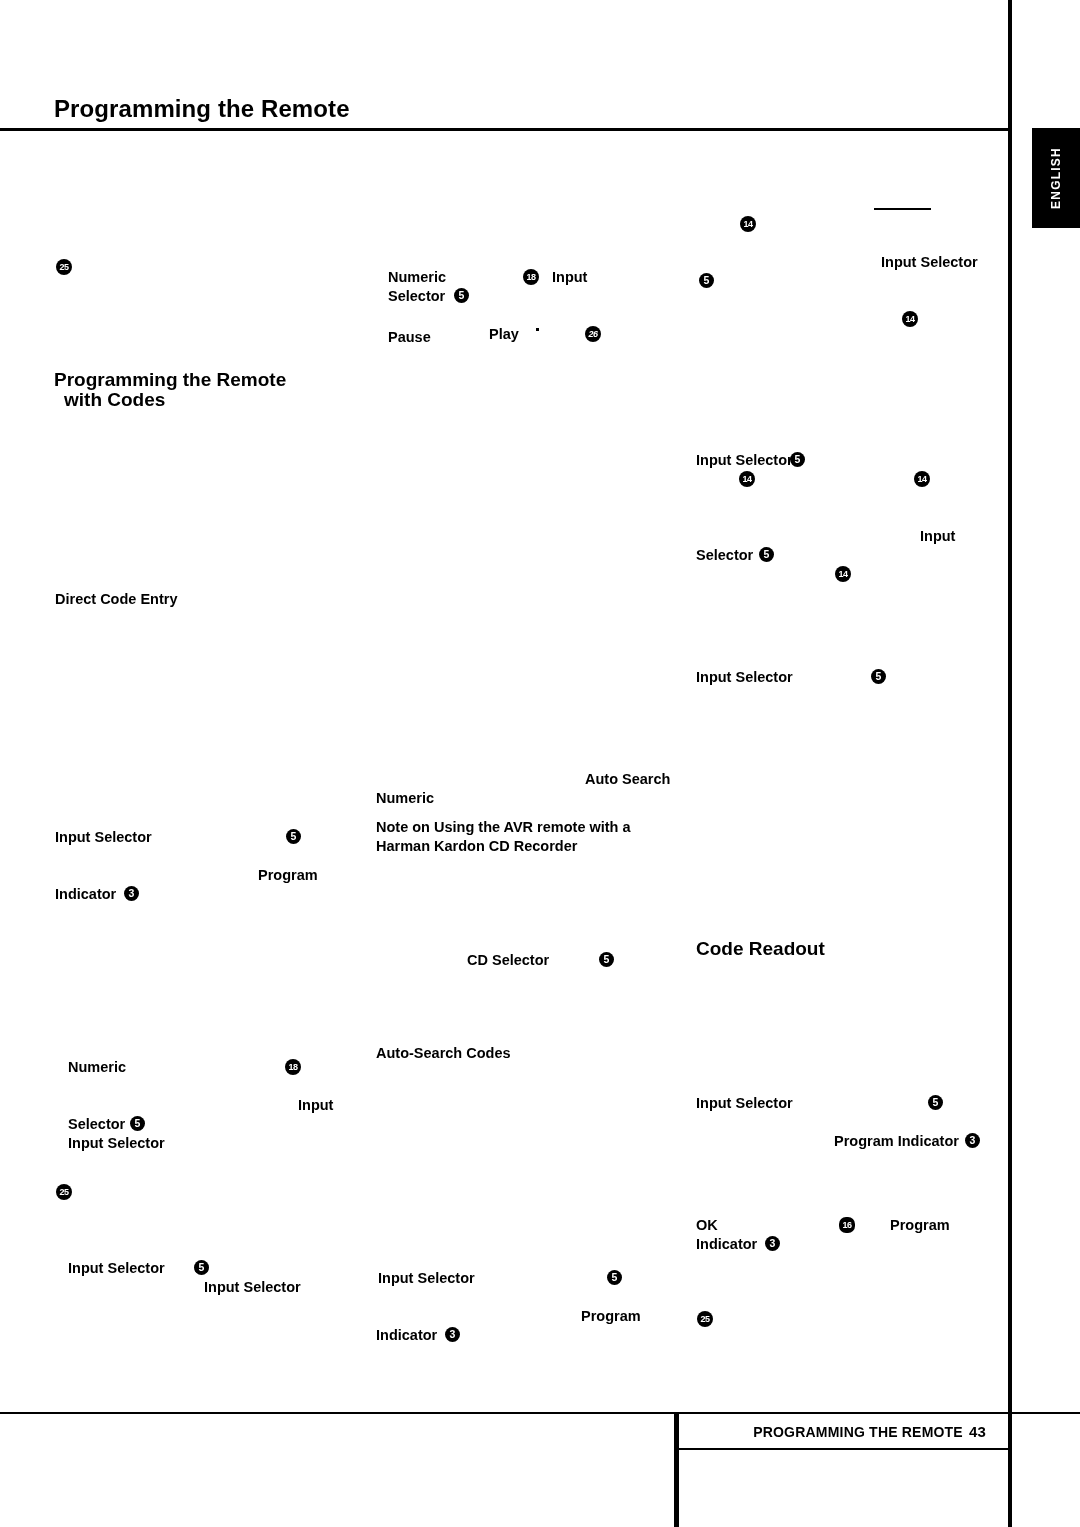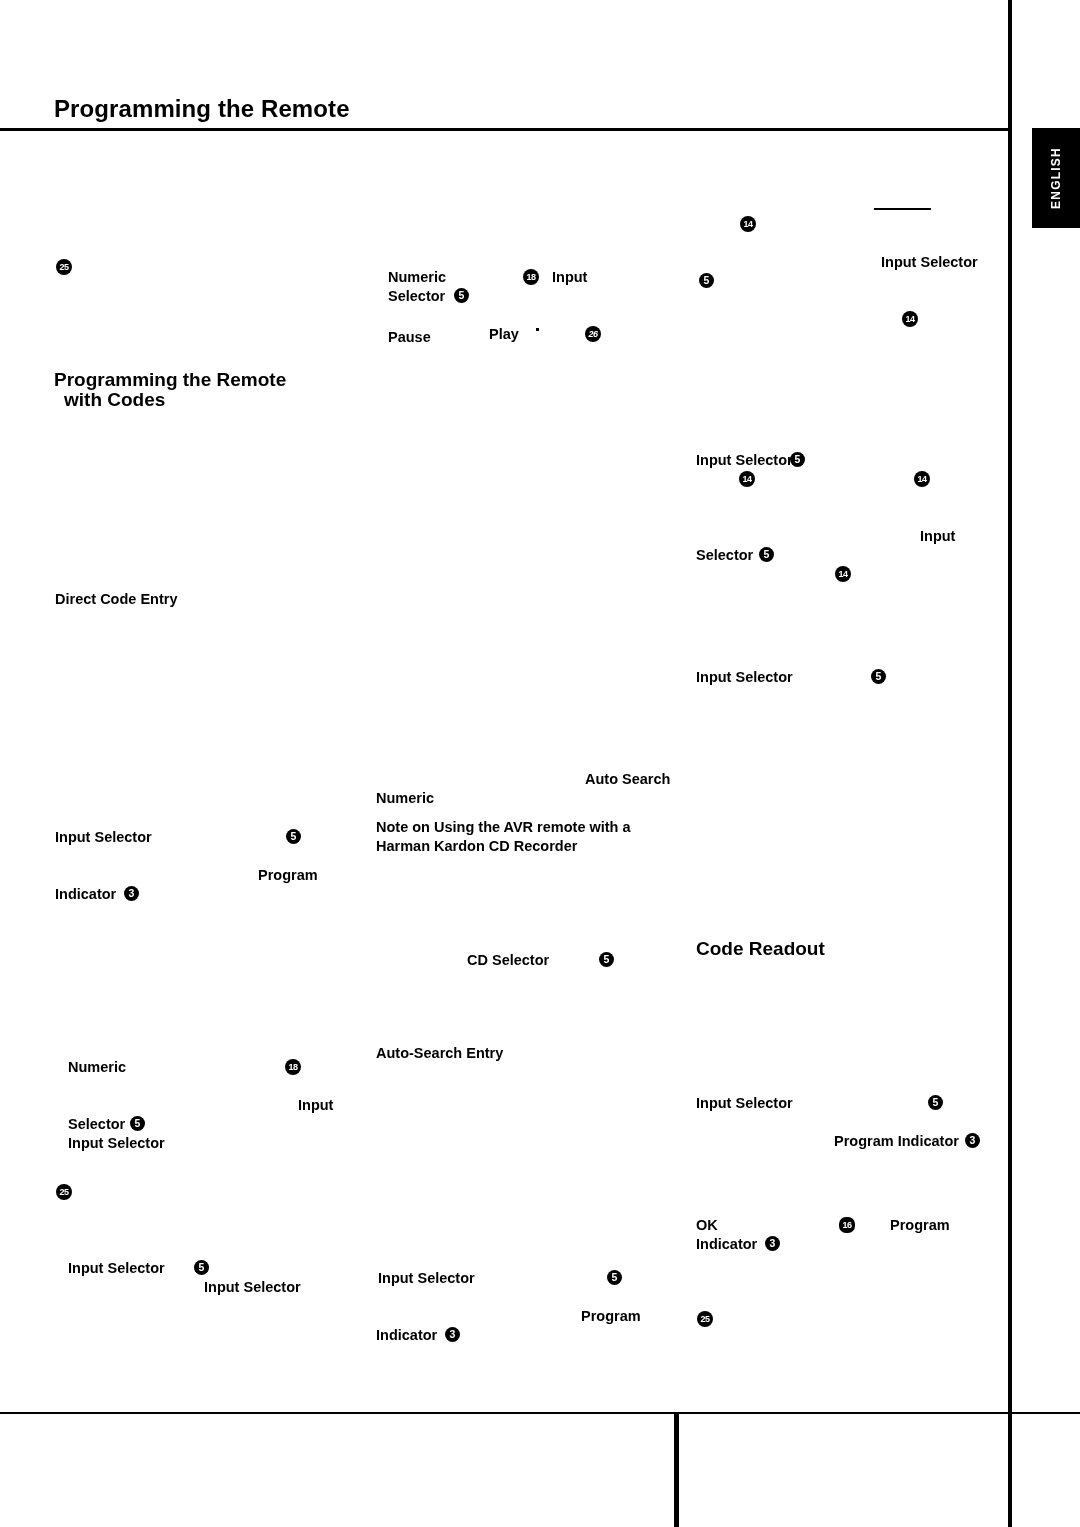--- a/index.html
+++ b/index.html
@@ -191,21 +191,21 @@
   <div class="frag h2" style="left:54px; top:370px;">Programming the Remote</div>
   <div class="frag h2" style="left:54px; top:390px;margin-left:10px;">with Codes</div>
 
   <div class="frag" style="left:55px; top:590px;">Direct Code Entry</div>
 
   <div class="frag" style="left:376px; top:818px;">Note on Using the AVR remote with a</div>
   <div class="frag" style="left:376px; top:837px;">Harman Kardon CD Recorder</div>
 
   <div class="frag h3" style="left:696px; top:939px;">Code Readout</div>
 
-  <div class="frag" style="left:376px; top:1044px;">Auto-Search Entry</div>
+  <div class="frag" style="left:376px; top:1044px;">Auto-Search Codes</div>
 
   <div id="frag-layer">
       <div class="frag" style="left: 388px; top: 268px;">Numeric</div>
       <div class="frag" style="left: 552px; top: 268px;">Input</div>
       <div class="frag" style="left: 388px; top: 287px;">Selector</div>
       <div class="frag" style="left: 881px; top: 253px;">Input Selector</div>
       <div class="frag" style="left: 388px; top: 328px;">Pause</div>
       <div class="frag" style="left: 489px; top: 325px;">Play</div>
       <div class="frag" style="left: 696px; top: 451px;">Input Selector</div>
       <div class="frag" style="left: 920px; top: 527px;">Input</div>
@@ -257,14 +257,19 @@
       <div class="badge two" style="left: 839px; top: 1217px; border-radius: 7px;">16</div>
       <div class="badge one" style="left: 765px; top: 1236px;">3</div>
       <div class="badge one" style="left: 194px; top: 1260px;">5</div>
       <div class="badge one" style="left: 607px; top: 1270px;">5</div>
       <div class="badge one" style="left: 445px; top: 1327px;">3</div>
       <div class="badge two" style="left: 697px; top: 1311px;">25</div>
     </div>
 
   <div id="speck"></div>
 
+  <div id="footer-box">
+    <div id="footer-text">
+      <span>PROGRAMMING THE REMOTE</span><span id="footer-page-num">43</span>
+    </div>
+  </div>
 
 </div>
 
 </body></html>

